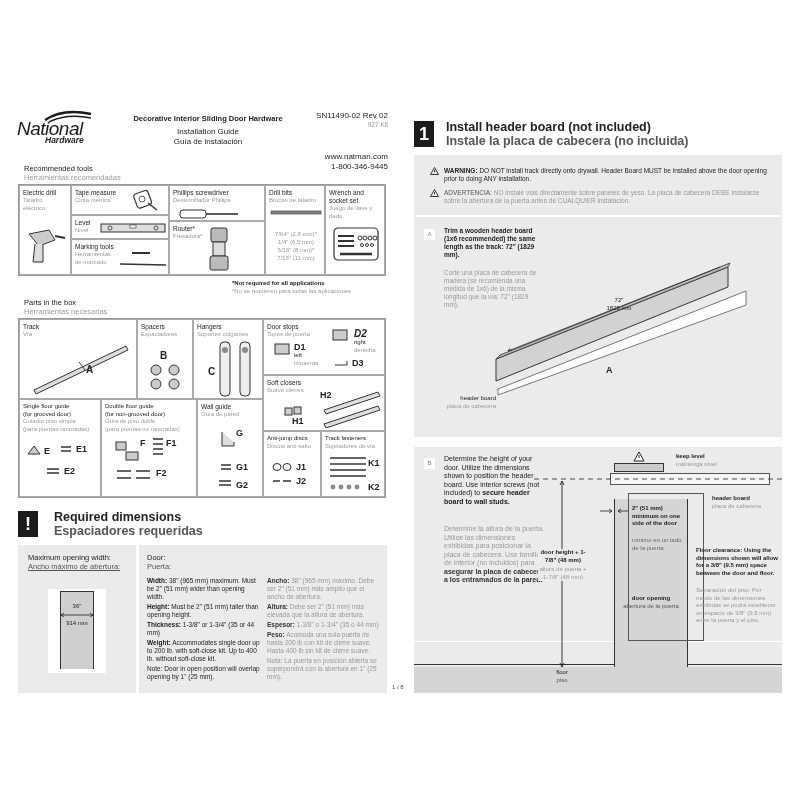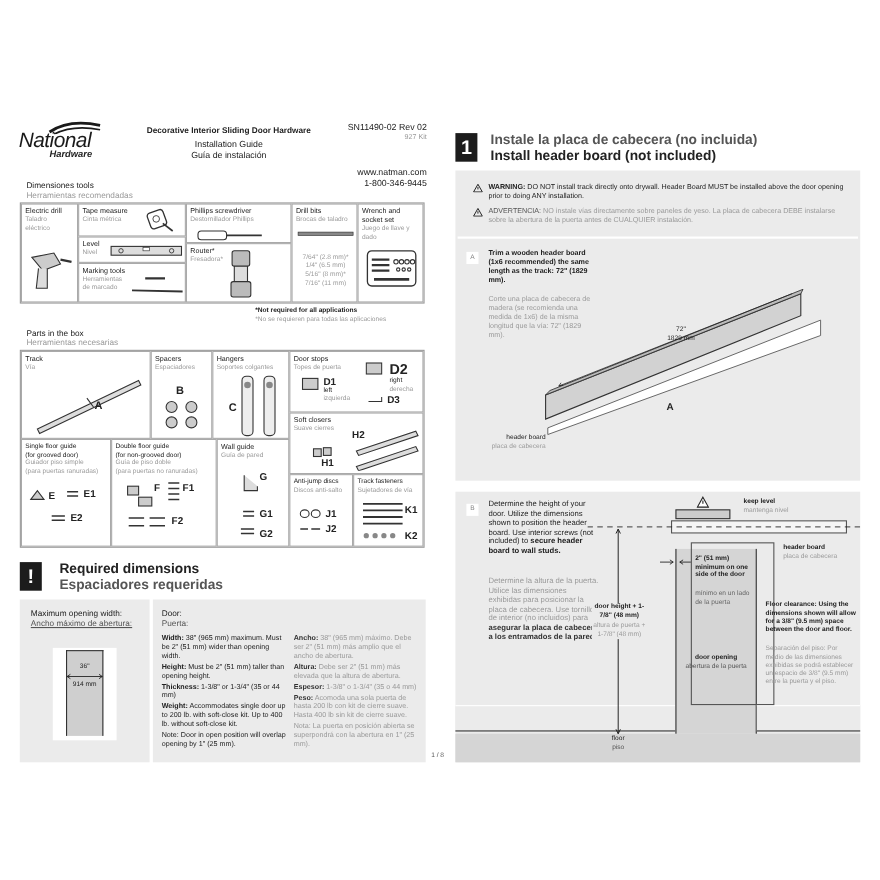--- a/index.html
+++ b/index.html
@@ -53,21 +53,21 @@
 </div>
 
 <div class="abs doc-code">
   <div class="t8">SN11490-02 Rev 02</div>
   <div class="t65 es">927 Kit</div>
   <div class="t8" style="margin-top:23px;">www.natman.com</div>
   <div class="t8">1-800-346-9445</div>
 </div>
 
 <div class="abs" style="left:24px; top:164px;">
-  <div class="t75">Dimensiones tools</div>
+  <div class="t75">Recommended tools</div>
   <div class="t75 es">Herramientas recomendadas</div>
 </div>
 
 <div class="abs grid-box" style="left:18px; top:184px; width:368px; height:92px;">
 
   <div class="cell" style="left:0; top:0; width:52px; height:90px;">
     <div class="lbl">
         <div class="t65">Electric drill</div>
         <div class="t6 es" style="width:40px;">Taladro eléctrico</div>
       </div>
@@ -235,21 +235,21 @@
       </svg>
     <div class="abs" style="left:30px; top:22px;">
         <div class="part-letter" style="font-size:9px;">D1</div>
         <div class="t6">left</div>
         <div class="t6 es">izquierda</div>
       </div>
     <svg class="icon-svg" style="left:68px; top:8px;" width="16" height="14" viewBox="0 0 16 14">
         <rect x="1" y="2" width="14" height="10" fill="#ccc" stroke="#333"></rect>
       </svg>
     <div class="abs" style="left:90px; top:8px;">
-        <div class="part-letter" style="font-size:13px;">D2</div>
+        <div class="part-letter" style="font-size:10px;font-style:italic;">D2</div>
         <div class="t6">right</div>
         <div class="t6 es">derecha</div>
       </div>
     <svg class="icon-svg" style="left:70px; top:40px;" width="14" height="6" viewBox="0 0 14 6">
         <path d="M1 5 L13 5 L13 1" stroke="#333" fill="none"></path>
       </svg>
     <span class="abs part-letter" style="left:88px; top:38px; font-size:9px;">D3</span>
   </div>
 
   <div class="cell" style="left:244px; top:56px; width:122px; height:56px;">
@@ -403,22 +403,22 @@
     <div style="margin-bottom:2px;"><b style="color:#333;">Espesor:</b><span> 1-3/8" o 1-3/4" (35 o 44 mm)</span></div>
     <div style="margin-bottom:2px;"><b style="color:#333;">Peso:</b><span> Acomoda una sola puerta de hasta 200 lb con kit de cierre suave. Hasta 400 lb sin kit de cierre suave.</span></div>
     <div><span>Nota: La puerta en posición abierta se superpondrá con la abertura en 1" (25 mm).</span></div>
   </div>
 </div>
 
 <div class="abs t6" style="left:392px; top:684px; color:#555;">1 / 8</div>
 
 <div class="abs big-num" style="left:414px; top:121px;">1</div>
 <div class="abs" style="left:446px; top:120px;">
+  <div class="step-title b">Install header board (not included)</div>
   <div class="step-title b" style="color:#555;">Instale la placa de cabecera (no incluida)</div>
-  <div class="step-title b">Install header board (not included)</div>
 </div>
 
 <div class="abs grey-panel" style="left:414px; top:155px; width:368px; height:282px;">
   <div class="abs t65" style="left:16px; top:12px; width:340px;">
     <svg style="position:absolute; left:0; top:0;" width="9" height="8" viewBox="0 0 9 8">
         <path d="M4.5 0.5 L8.5 7.5 L0.5 7.5 Z" fill="none" stroke="#222" stroke-width="0.9"></path>
         <path d="M4.5 3 L4.5 5.2" stroke="#222" stroke-width="0.9"></path>
       </svg>
     <div style="margin-left:14px;"><b>WARNING:</b><span> DO NOT install track directly onto drywall. Header Board MUST be installed above the door opening prior to doing ANY installation.</span></div>
   </div>

